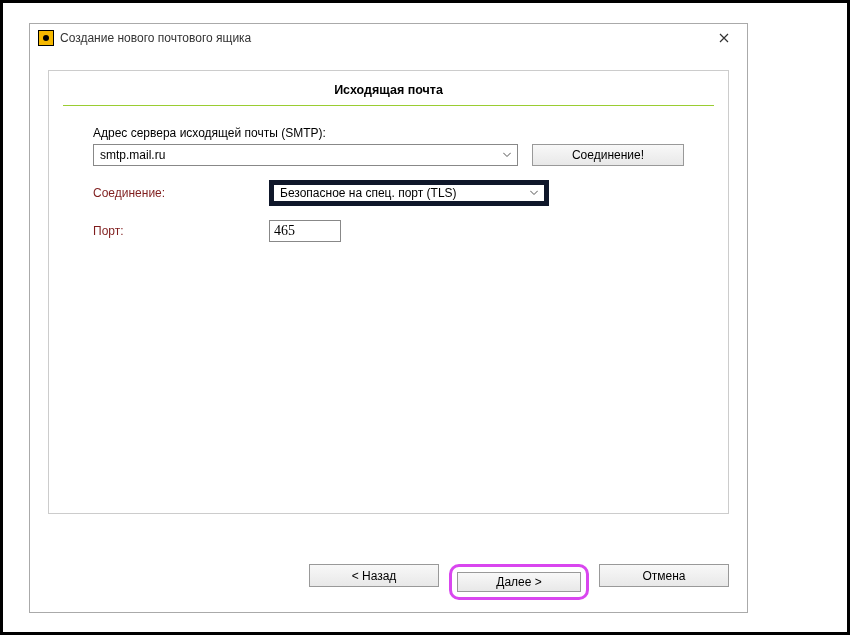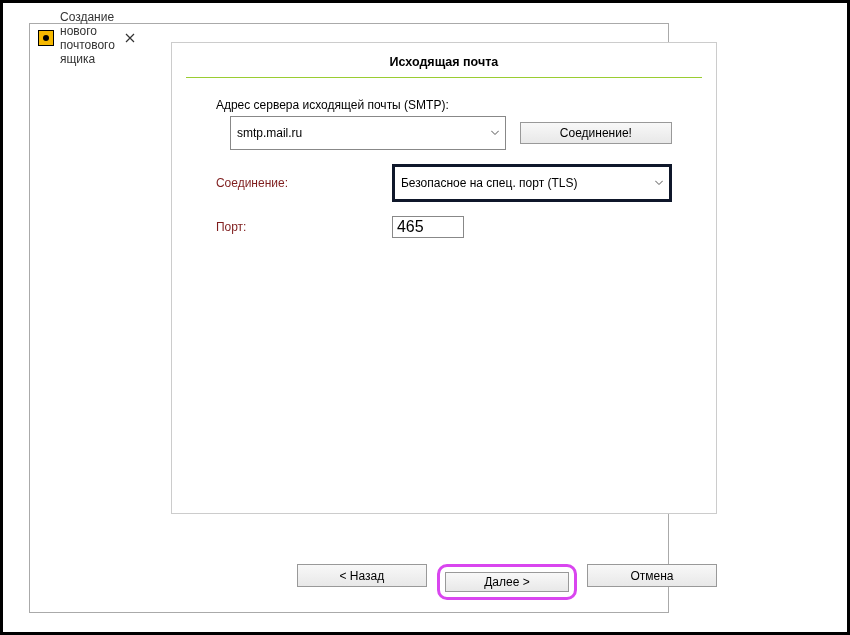--- a/index.html
+++ b/index.html
@@ -9,25 +9,26 @@
       background: #fff;
       width: 850px;
       height: 635px;
       position: relative;
       border: 3px solid #000;
     }
     .window {
       position: absolute;
       top: 20px;
       left: 26px;
-      width: 640px;
+      width: 719px;
       height: 590px;
       border: 1px solid #aaa;
       background: #fff;
       display: flex;
+      flex-direction: column;
     }
     .titlebar {
       height: 28px;
       display: flex;
       align-items: center;
       padding: 0 8px;
       background: #fff;
     }
     .titlebar-icon {
       width: 16px;
@@ -95,24 +96,23 @@
       margin-bottom: 14px;
       gap: 14px;
     }
     .server-select {
       flex: 1;
       height: 22px;
       border: 1px solid #888;
       background: #fff;
       display: flex;
       align-items: center;
-      padding: 16px 6px;
+      padding: 4px 6px;
       position: relative;
       max-width: 516px;
-      margin-left: 14px;
     }
     .server-select .caret {
       position: absolute;
       right: 6px;
       top: 50%;
       transform: translateY(-50%);
     }
     .btn {
       height: 22px;
       border: 1px solid #999;
@@ -122,40 +122,40 @@
       cursor: pointer;
       display: inline-flex;
       align-items: center;
       justify-content: center;
     }
     .btn-check { width: 152px; }
     .label-col { width: 162px; color: #7f1d1d; }
     .conn-select {
       width: 280px;
       height: 22px;
-      border: 3px solid #0f172a;
-      background: #fff;
-      display: flex;
-      align-items: center;
-      padding: 16px 6px;
+      border: 5px solid #0f172a;
+      background: #fff;
+      display: flex;
+      align-items: center;
+      padding: 8px 6px;
       position: relative;
     }
     .conn-select .caret {
       position: absolute;
       right: 6px;
       top: 50%;
       transform: translateY(-50%);
     }
     .port-input {
       width: 72px;
       height: 22px;
       border: 1px solid #888;
       padding: 0 4px;
-      font-family: Liberation Sans, sans-serif;
-      font-size: 16px;
+      font-family: Liberation Serif, serif;
+      font-size: 14px;
     }
     .btn-default { width: 130px; margin-left: 36px; }
     .checkbox-row { display: flex; align-items: center; gap: 6px; margin-top: 6px; }
     .checkbox-row input { width: 13px; height: 13px; }
     .caret svg { display: block; }
     .footer {
       display: flex;
       justify-content: flex-end;
       gap: 10px;
       padding: 10px 0 0 0;

